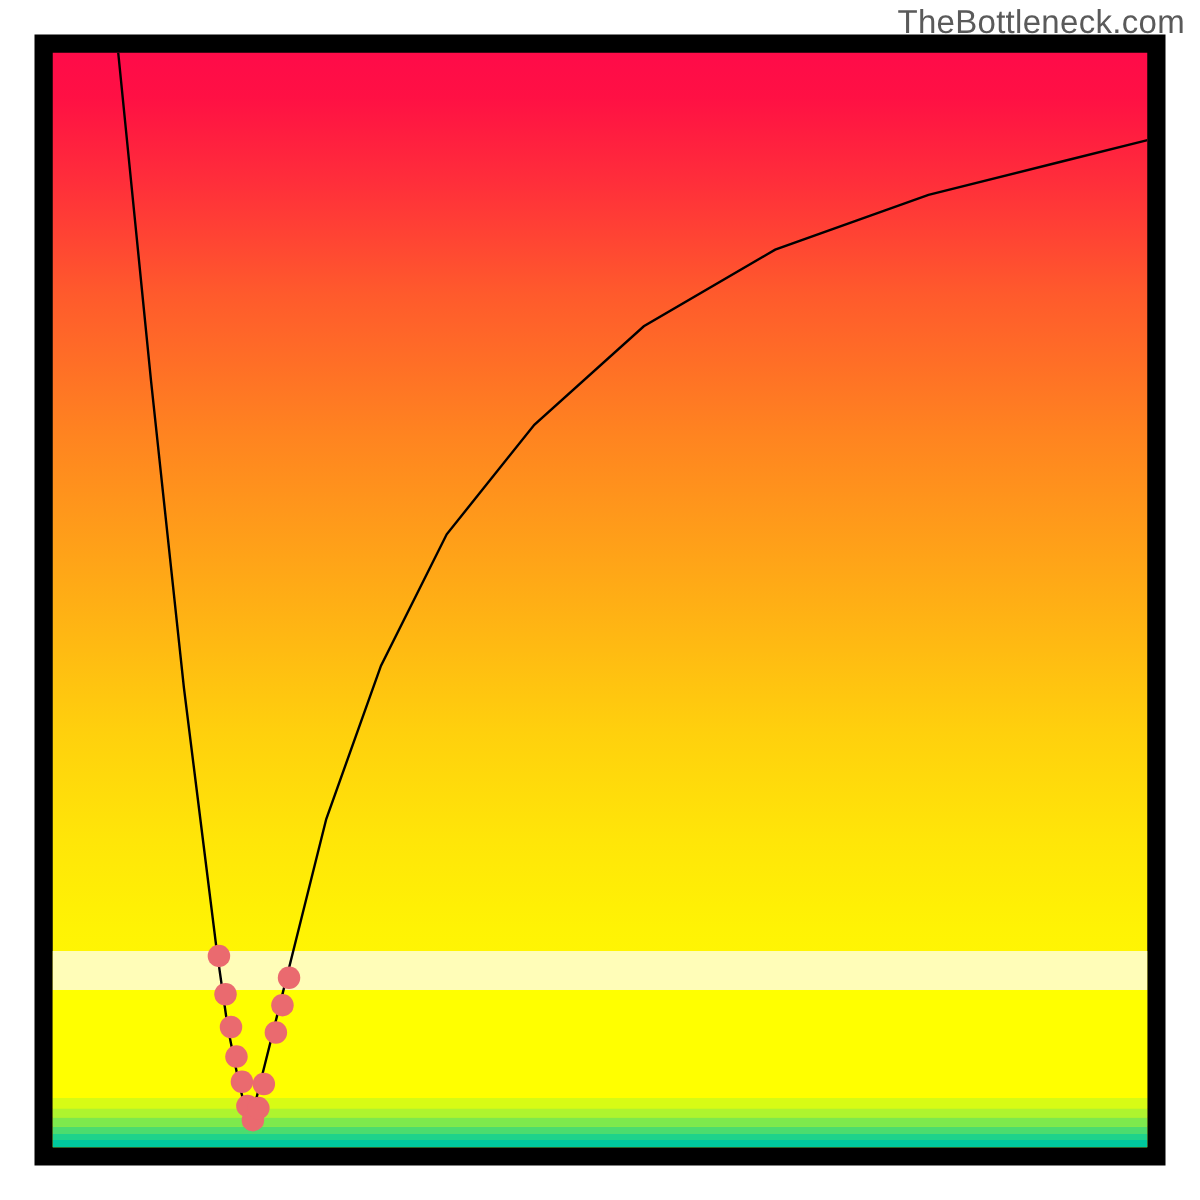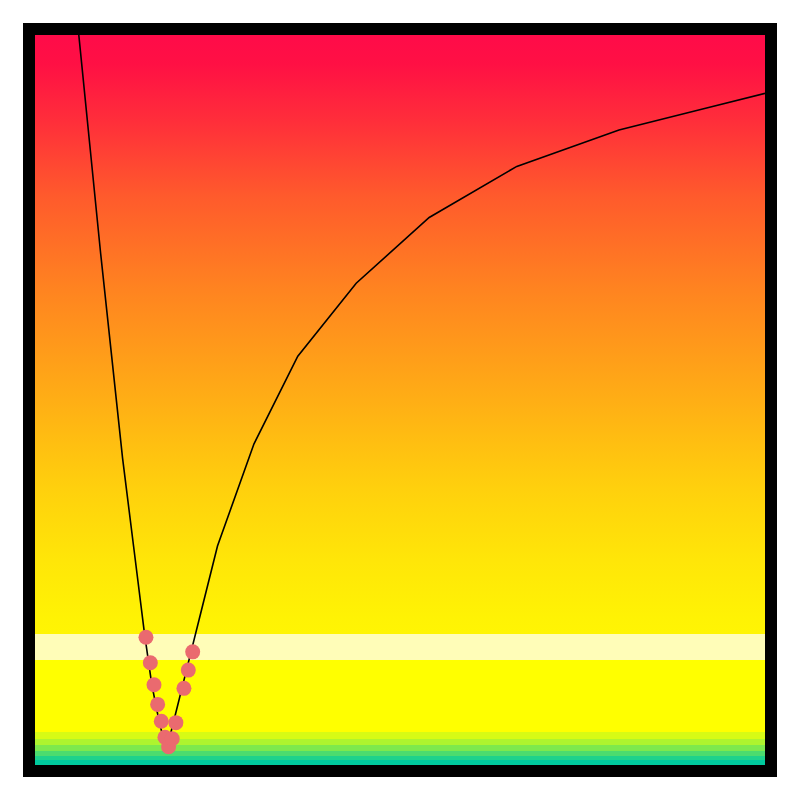--- a/index.html
+++ b/index.html
@@ -80,20 +80,21 @@
     color: #5a5a5a;
     letter-spacing: 0.2px;
     user-select: none;
   }
 </style>
 </head>
 <body>
 
 <div class="stage">
 
+  <div class="watermark">TheBottleneck.com</div>
 
   <div class="plot-frame">
     <div class="plot-inner">
 
       <div class="gradient-bg">
         <div class="grad-main"></div>
         <div class="grad-lower">
           <div class="band" style="top:0%;   height:20%; background:#fffdb8;"></div>
           <div class="band" style="top:20%;  height:55%; background:#ffff00;"></div>
           <div class="band" style="top:75%;  height:5.5%; background:#d7fb15;"></div>

